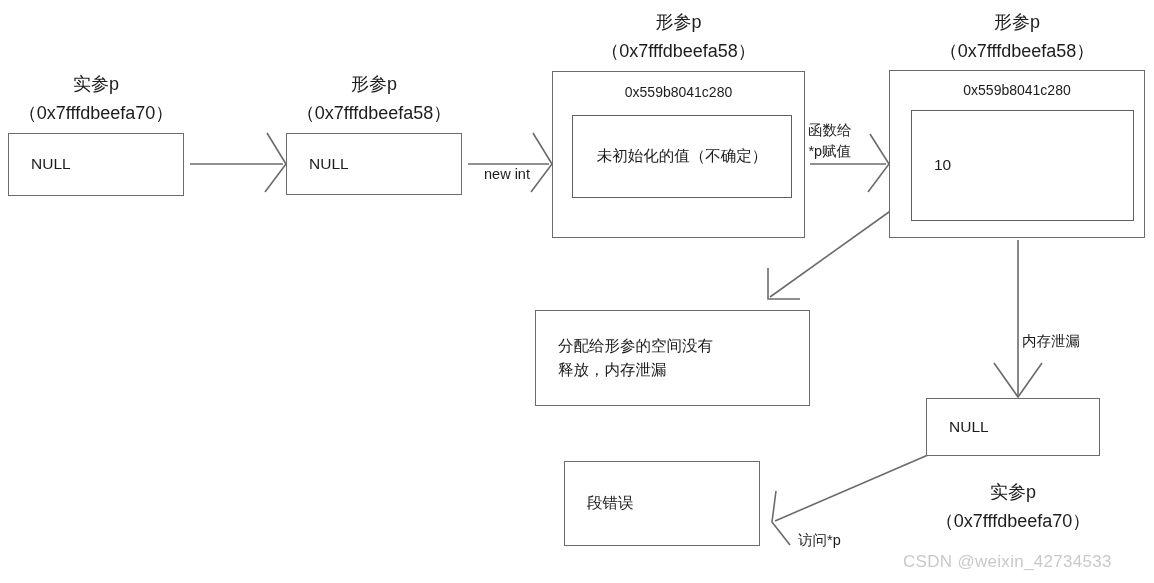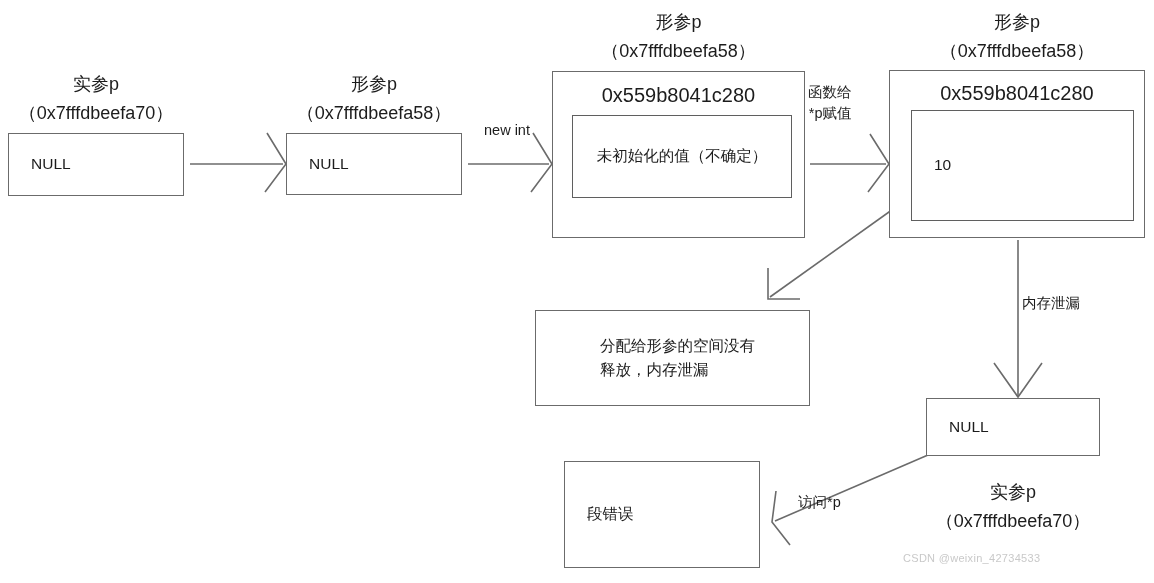--- a/index.html
+++ b/index.html
@@ -57,32 +57,33 @@
     white-space: nowrap;
   }
   .caption .line1 { display: block; }
   .caption .line2 { display: block; }
   .edge-label {
     position: absolute;
     font-size: 14.5px;
     line-height: 1.45;
     color: #1c1c1c;
     white-space: pre-line;
-    text-align: right;
+    text-align: center;
+    margin-top: 38px;
   }
   .inner-head {
     position: absolute;
-    font-size: 20px;
+    font-size: 14px;
     text-align: center;
     color: #1c1c1c;
     white-space: nowrap;
   }
   .watermark {
     position: absolute;
-    font-size: 11px;
+    font-size: 17px;
     color: #c9c9c9;
     white-space: nowrap;
     letter-spacing: 0.3px;
   }
 </style>
 </head>
 <body>
 
 <div id="canvas">
 
@@ -142,38 +143,38 @@
   <div class="node inner" style="left:572px; top:115px; width:220px; height:83px;justify-content:flex-end;">
     <span class="node-text center">未初始化的值（不确定）</span>
   </div>
 
   <div class="node" style="left:889px; top:70px; width:256px; height:168px;"></div>
   <div class="inner-head" style="left:889px; top:82px; width:256px;">0x559b8041c280</div>
   <div class="node inner" style="left:911px; top:110px; width:223px; height:111px;">
     <span class="node-text">10</span>
   </div>
 
-  <div class="node" style="left:535px; top:310px; width:275px; height:96px;padding-left:42px;">
+  <div class="node" style="left:535px; top:310px; width:275px; height:96px;">
     <span class="node-text">分配给形参的空间没有
 释放，内存泄漏</span>
   </div>
 
   <div class="node" style="left:926px; top:398px; width:174px; height:58px;">
     <span class="node-text">NULL</span>
   </div>
   <div class="caption" style="left:926px; top:478px; width:174px;">
     <span class="line1">实参p</span>
     <span class="line2">（0x7fffdbeefa70）</span>
   </div>
 
-  <div class="node" style="left:564px; top:461px; width:196px; height:107px;">
+  <div class="node" style="left:564px; top:461px; width:196px; height:85px;">
     <span class="node-text">段错误</span>
   </div>
 
-  <div class="edge-label" style="left:484px; top:120px;">new int</div>
+  <div class="edge-label" style="left:484px; top:126px;">new int</div>
 
   <div class="edge-label" style="left:808px; top:82px;">函数给
 *p赋值</div>
 
   <div class="edge-label" style="left:1022px; top:293px;">内存泄漏</div>
 
   <div class="edge-label" style="left:798px; top:492px;">访问*p</div>
 
   <div class="watermark" style="left:903px; top:552px;">CSDN @weixin_42734533</div>
 

